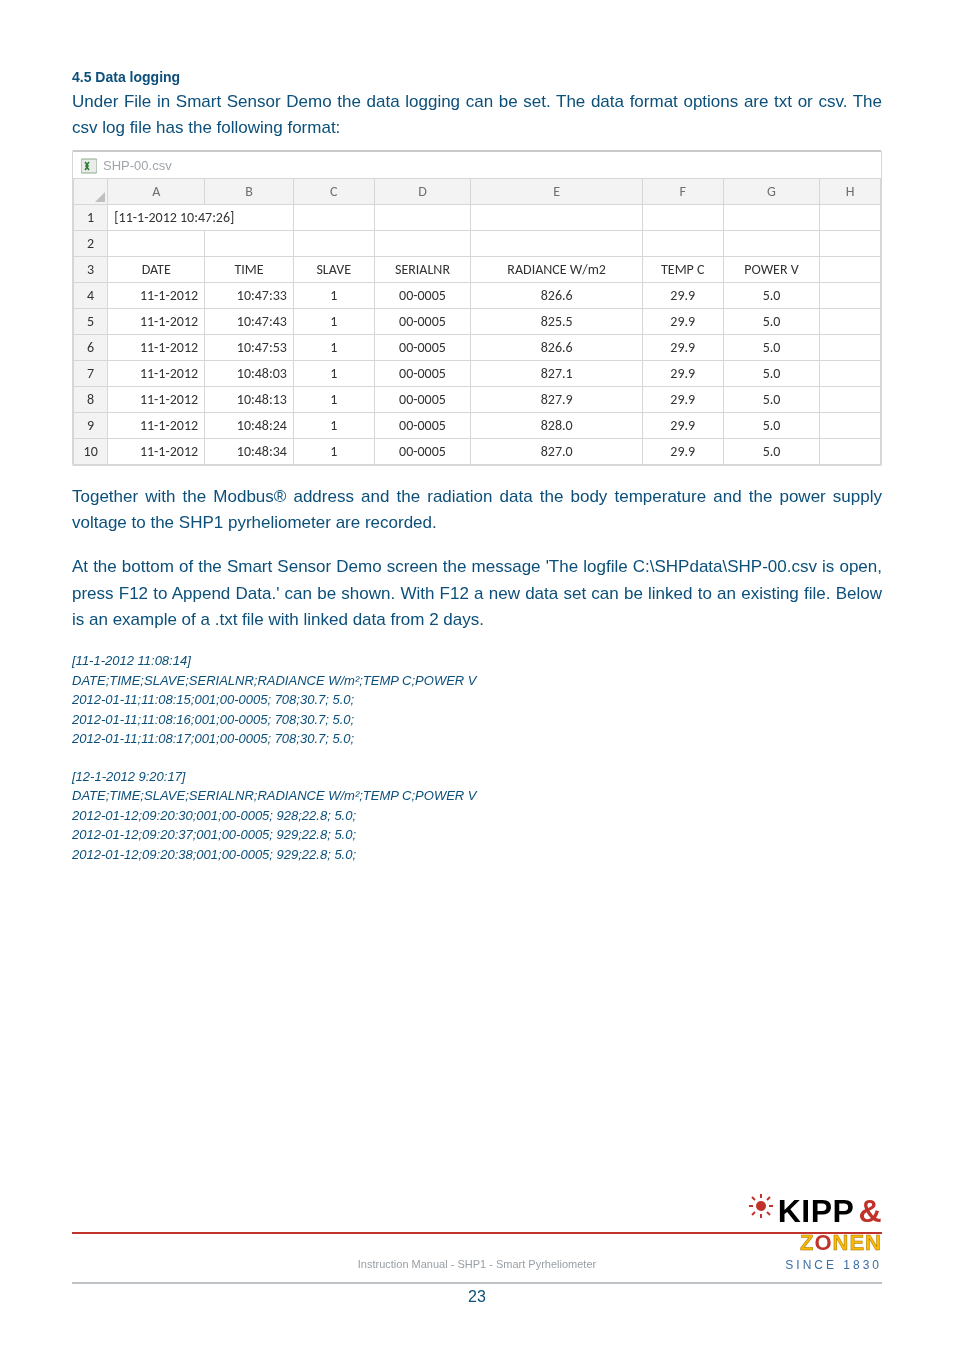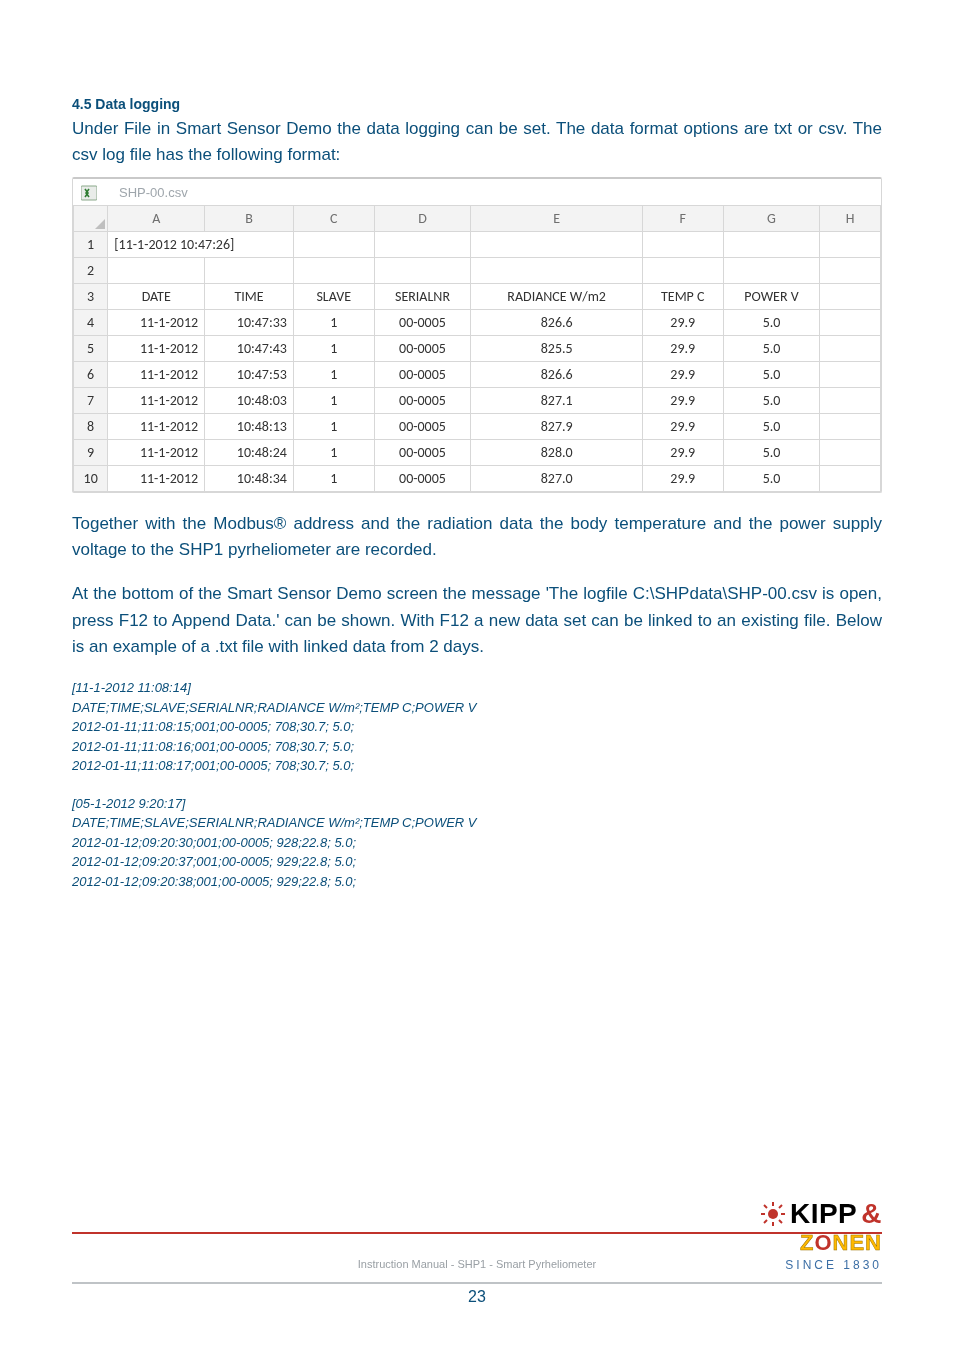--- a/index.html
+++ b/index.html
@@ -1,26 +1,26 @@
 <!DOCTYPE html>
 <html><head>
 <meta charset="utf-8">
 <style>
   * { box-sizing: border-box; margin: 0; padding: 0; }
   html, body { width: 954px; height: 1350px; background: #fff; font-family: "Segoe UI", "Helvetica Neue", Arial, sans-serif; }
-  .page { width: 954px; height: 1350px; position: relative; padding: 96px 72px 40px 72px; }
+  .page { width: 954px; height: 1350px; position: relative; padding: 69px 72px 40px 72px; }
   .h-section { color: #0b4f7a; font-weight: 700; font-size: 14px; margin-bottom: 4px; }
   .body-text { color: #0b4f7a; font-size: 17px; line-height: 1.55; text-align: justify; }
   .para-gap { margin-top: 18px; }
   .mono-block { color: #0b4f7a; font-size: 13px; line-height: 1.5; margin-top: 18px; }
   .mono-line { white-space: nowrap; font-style: italic; }
 
   
   .sheet-wrap { margin: 8px 0 18px 0; border: 1px solid #d7d7d7; border-top: 2px solid #c9c9c9; border-radius: 2px; }
-  .sheet-tab { display: flex; align-items: center; gap: 22px; padding: 6px 8px 4px 8px; color: #9fa6ac; font-size: 13px; }
+  .sheet-tab { display: flex; align-items: center; gap: 6px; padding: 6px 8px 4px 8px; color: #9fa6ac; font-size: 13px; }
   .excel-icon { width: 16px; height: 16px; }
   table.sheet { border-collapse: collapse; width: 100%; table-layout: fixed; }
   table.sheet th, table.sheet td { border: 1px solid #d7d7d7; font-family: Calibri, Arial, sans-serif; font-size: 14px; color: #333; height: 26px; padding: 0 6px; }
   table.sheet thead th { background: #f3f3f3; color: #6f6f6f; font-weight: 400; text-align: center; }
   .rowhdr { background: #f3f3f3; color: #6f6f6f; text-align: center; width: 34px; }
   .corner { background: #f3f3f3; width: 34px; position: relative; }
   .corner::after { content: ""; position: absolute; right: 2px; bottom: 2px; width: 0; height: 0; border-left: 10px solid transparent; border-bottom: 10px solid #bfbfbf; }
   .cell-c { text-align: center; }
   .cell-r { text-align: right; }
   
@@ -33,21 +33,21 @@
   col.c-g { width: 96px; }
   col.c-h { width: 60px; }
 
   
   .footer { position: absolute; left: 72px; right: 72px; bottom: 30px; }
   .hr-top { position: absolute; left: 0; right: 0; bottom: 86px; height: 2px; background: #c0332b; }
   .foot-caption { position: absolute; left: 0; right: 0; bottom: 50px; text-align: center; color: #9aa0a5; font-size: 11px; }
   .hr-bot { position: absolute; left: 0; right: 0; bottom: 36px; height: 2px; background: #bfc3c6; }
   .pagenum { position: absolute; left: 0; right: 0; bottom: 14px; text-align: center; color: #0b4f7a; font-size: 16px; }
   .logo { position: absolute; right: 0; bottom: 48px; text-align: right; font-family: Arial, sans-serif; }
-  .logo-line1 { font-weight: 900; font-size: 28px; letter-spacing: 0.5px; color: #000; display: flex; align-items: center; justify-content: flex-end; gap: 4px; }
+  .logo-line1 { font-weight: 900; font-size: 32px; letter-spacing: 0.5px; color: #000; display: flex; justify-content: flex-end; gap: 4px; }
   .logo-line2 { font-weight: 900; font-size: 22px; color: #ffb900; letter-spacing: 1px; -webkit-text-stroke: 0.5px #9a7200; }
   .logo-line2 .o { color: #c0332b; -webkit-text-stroke: 0; }
   .logo-line3 { font-size: 12px; color: #3b6ea5; letter-spacing: 3px; margin-top: 2px; }
 </style>
 </head>
 <body>
 
 <div class="page">
 
   <div class="h-section">4.5 Data logging</div>
@@ -205,21 +205,21 @@
 
   <div class="mono-block">
     <div class="mono-line">[11-1-2012 11:08:14]</div>
     <div class="mono-line">DATE;TIME;SLAVE;SERIALNR;RADIANCE W/m²;TEMP C;POWER V</div>
     <div class="mono-line">2012-01-11;11:08:15;001;00-0005; 708;30.7; 5.0;</div>
     <div class="mono-line">2012-01-11;11:08:16;001;00-0005; 708;30.7; 5.0;</div>
     <div class="mono-line">2012-01-11;11:08:17;001;00-0005; 708;30.7; 5.0;</div>
   </div>
 
   <div class="mono-block">
-    <div class="mono-line">[05-1-2012 9:20:17]</div>
+    <div class="mono-line">[12-1-2012 9:20:17]</div>
     <div class="mono-line">DATE;TIME;SLAVE;SERIALNR;RADIANCE W/m²;TEMP C;POWER V</div>
     <div class="mono-line">2012-01-12;09:20:30;001;00-0005; 928;22.8; 5.0;</div>
     <div class="mono-line">2012-01-12;09:20:37;001;00-0005; 929;22.8; 5.0;</div>
     <div class="mono-line">2012-01-12;09:20:38;001;00-0005; 929;22.8; 5.0;</div>
   </div>
 
   <div class="footer">
     <div class="hr-top"></div>
     <div class="foot-caption">Instruction Manual - SHP1 - Smart Pyrheliometer</div>
     <div class="hr-bot"></div>

